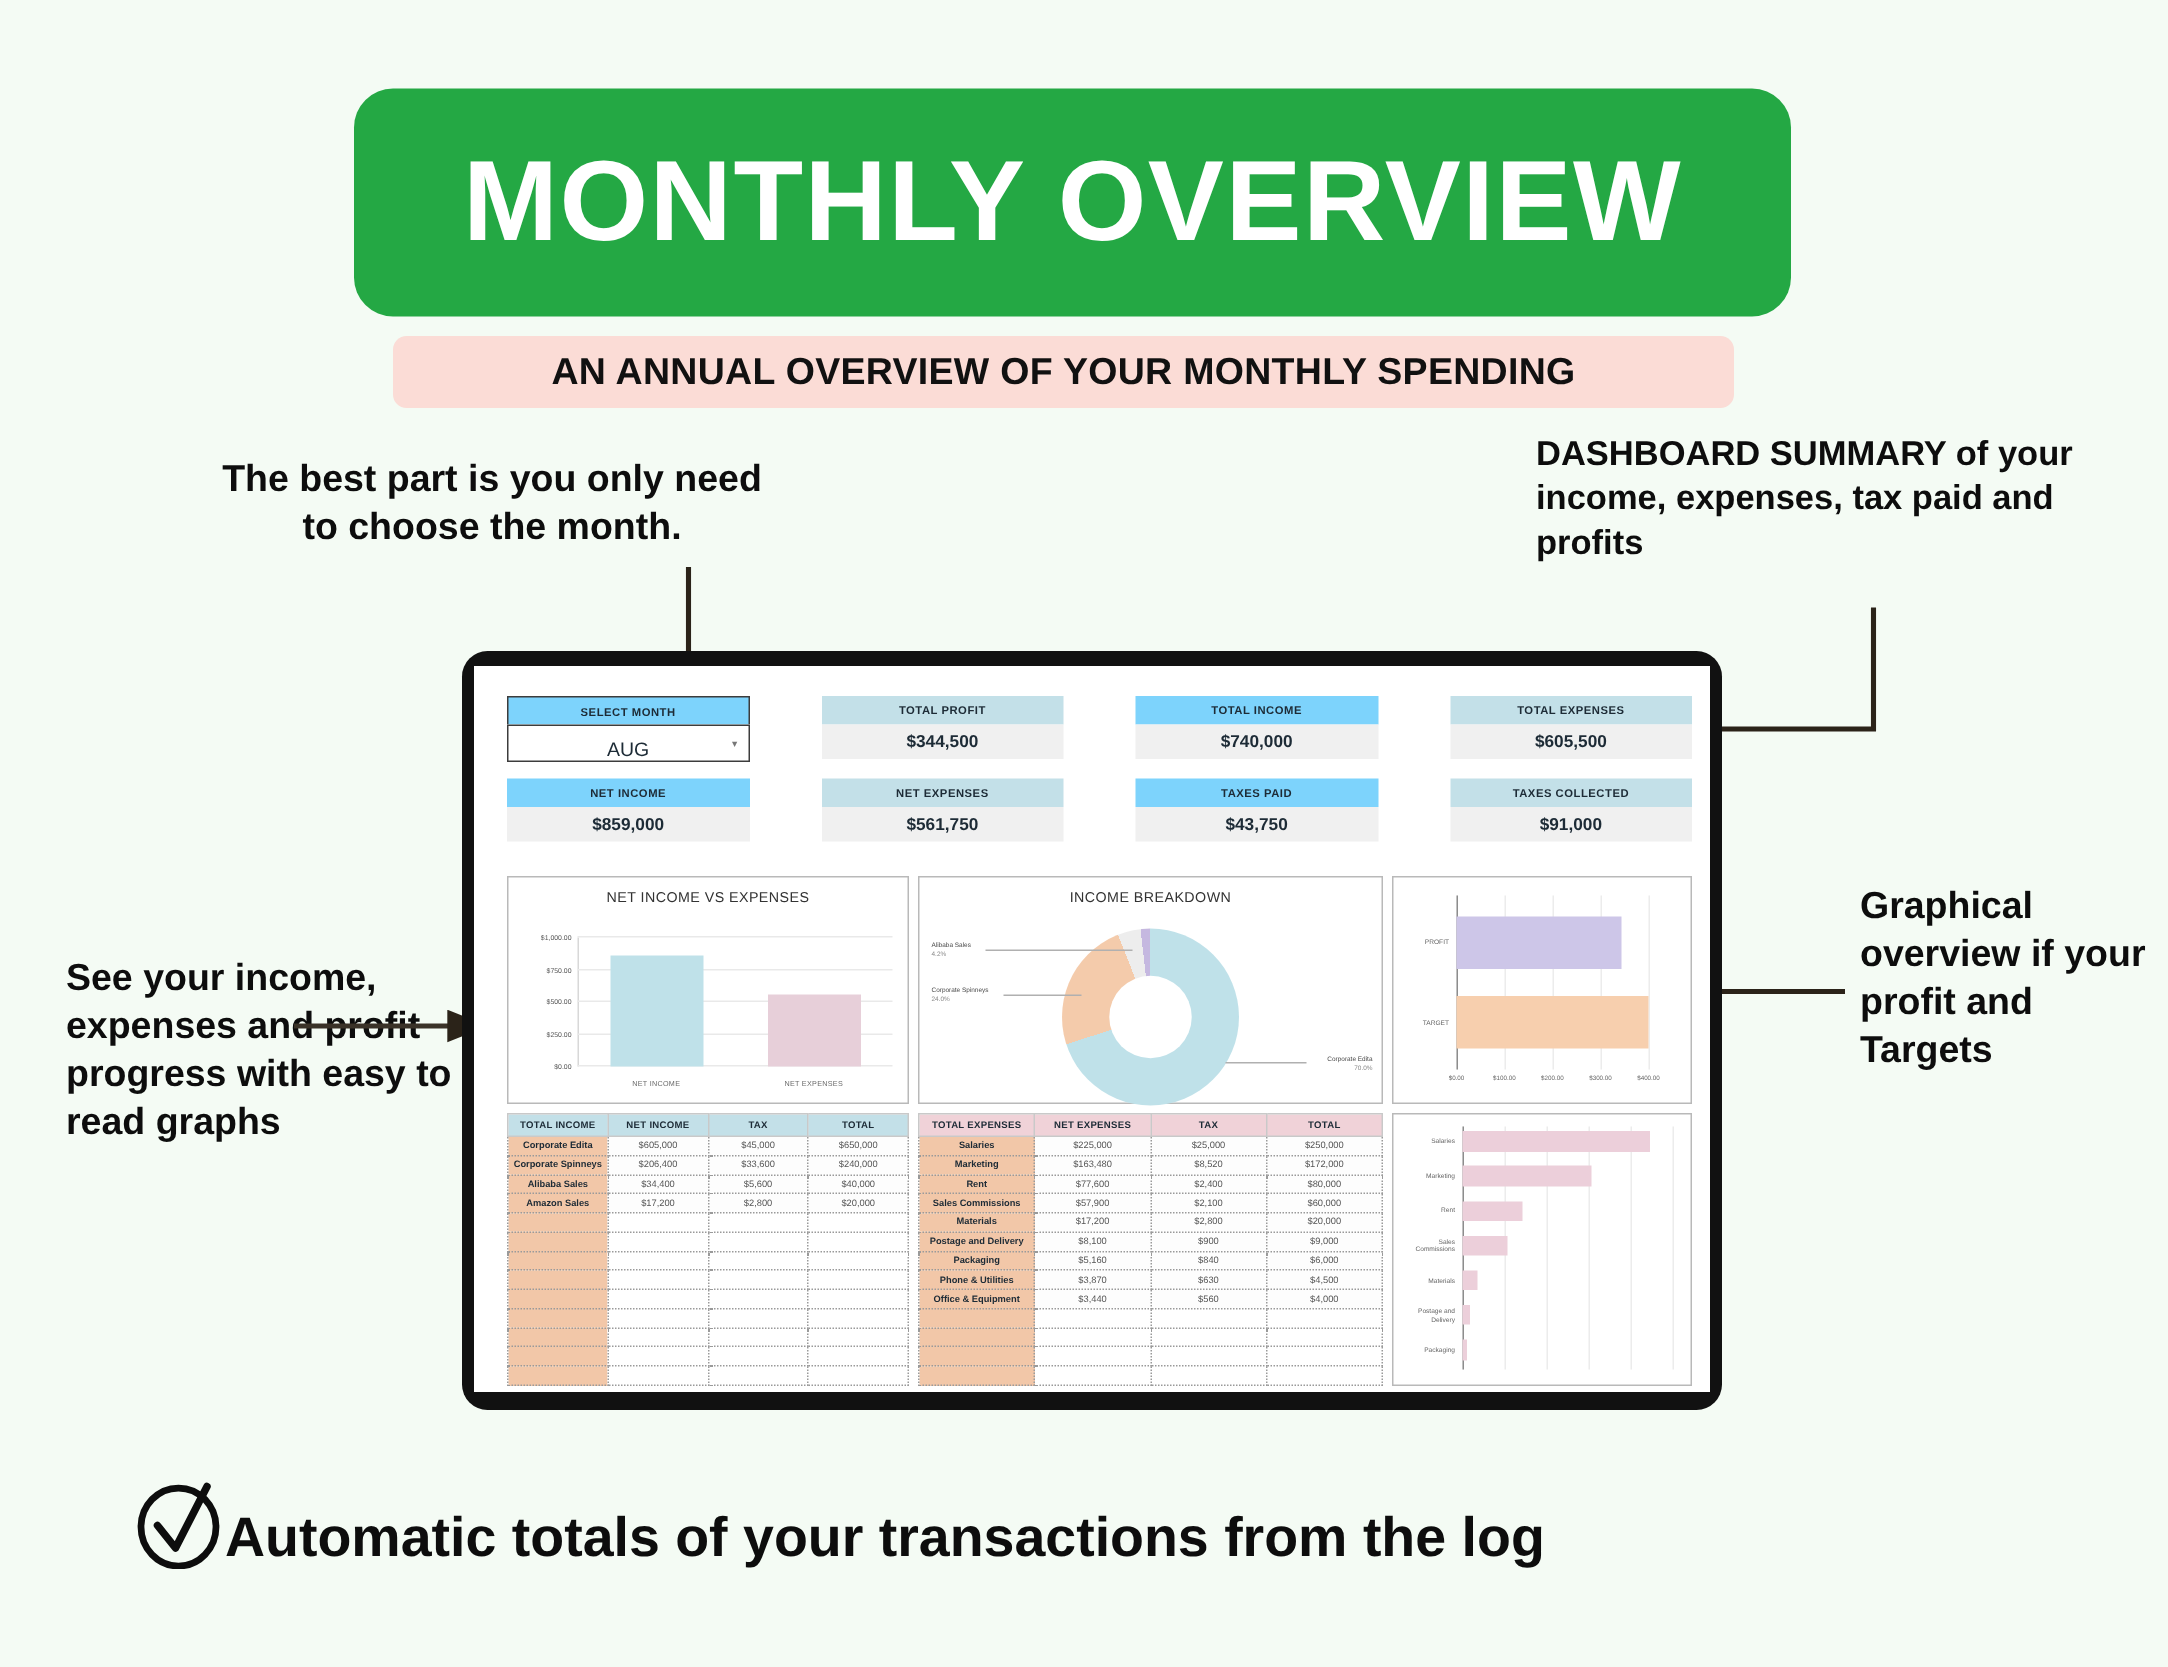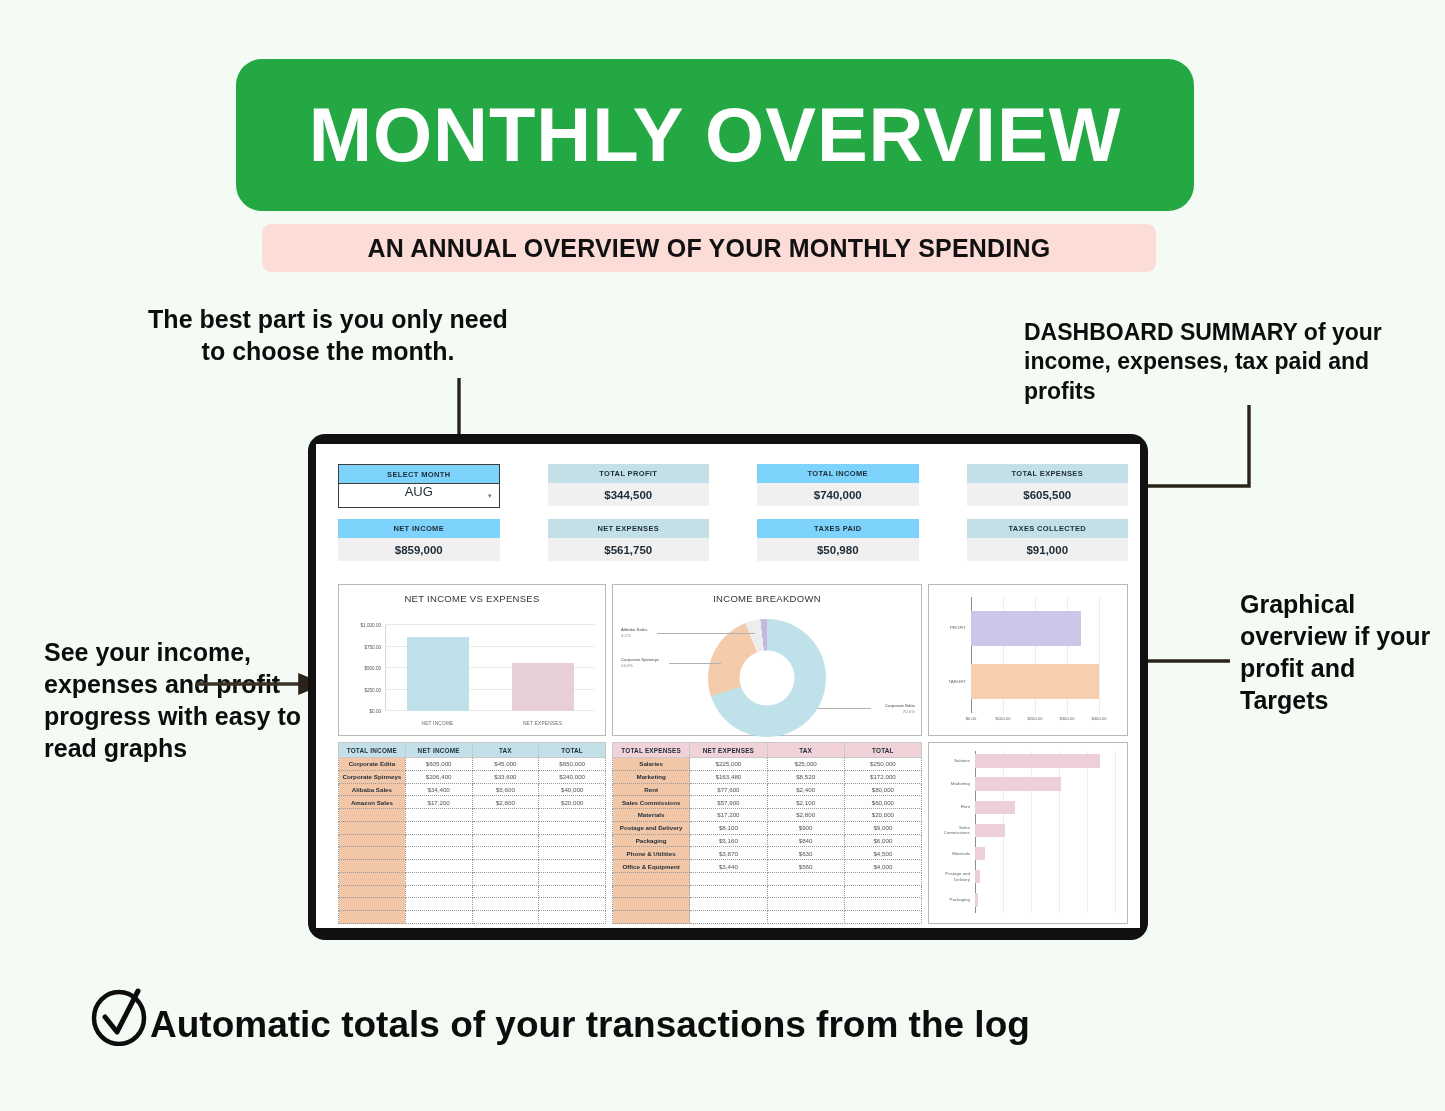--- a/index.html
+++ b/index.html
@@ -37,21 +37,21 @@
   .subbanner-text {
     color: #111;
     font-size: 25px;
     font-weight: bold;
     letter-spacing: 0.2px;
   }
 
   
   .callout { position: absolute; font-weight: bold; color: #0d0d0d; line-height: 1.28; }
   .callout-top-left { left: 148px; top: 303px; width: 360px; font-size: 25px; text-align: center; }
-  .callout-top-right { left: 1024px; top: 318px; width: 420px; font-size: 23px; text-align: left; }
+  .callout-top-right { left: 1024px; top: 288px; width: 420px; font-size: 23px; text-align: left; }
   .callout-left { left: 44px; top: 610px; width: 270px; font-size: 25px; margin-top: 26px; }
   .callout-right { left: 1240px; top: 588px; width: 200px; font-size: 25px; }
 
   
   .arrows { position: absolute; left: 0; top: 0; width: 1445px; height: 1111px; pointer-events: none; }
 
   
   .device {
     position: absolute; left: 308px; top: 434px;
     width: 840px; height: 506px;
@@ -85,21 +85,21 @@
     display: flex; align-items: center; justify-content: center;
     font-size: 11.5px; font-weight: bold; color: #1d2b36;
   }
   .h-peach { background: #7dd3fc; }
   .h-blue  { background: #c3e0e8; }
 
   .select-month { position: relative; }
   .select-month .kpi-head { border: 1.6px solid #3c3c3c; border-bottom: none; }
   .select-box {
     height: 25px; background: #fff; border: 1.6px solid #3c3c3c;
-    display: flex; align-items: flex-start; justify-content: center;
+    display: flex; align-items: flex-end; justify-content: center;
     position: relative;
     font-size: 13px; font-weight: normal; color: #1d2b36;
   }
   .select-caret {
     position: absolute; right: 7px; top: 50%; transform: translateY(-50%);
     font-size: 7px; color: #777;
   }
 
   
   .chart-row {
@@ -249,21 +249,21 @@
       <div class="kpi-val">$859,000</div>
     </div>
 
     <div class="kpi">
       <div class="kpi-head h-blue">NET EXPENSES</div>
       <div class="kpi-val">$561,750</div>
     </div>
 
     <div class="kpi">
       <div class="kpi-head h-peach">TAXES PAID</div>
-      <div class="kpi-val">$50,980</div>
+      <div class="kpi-val">$43,750</div>
     </div>
 
     <div class="kpi">
       <div class="kpi-head h-blue">TAXES COLLECTED</div>
       <div class="kpi-val">$91,000</div>
     </div>
   </div>
 
   <div class="chart-row">
 

